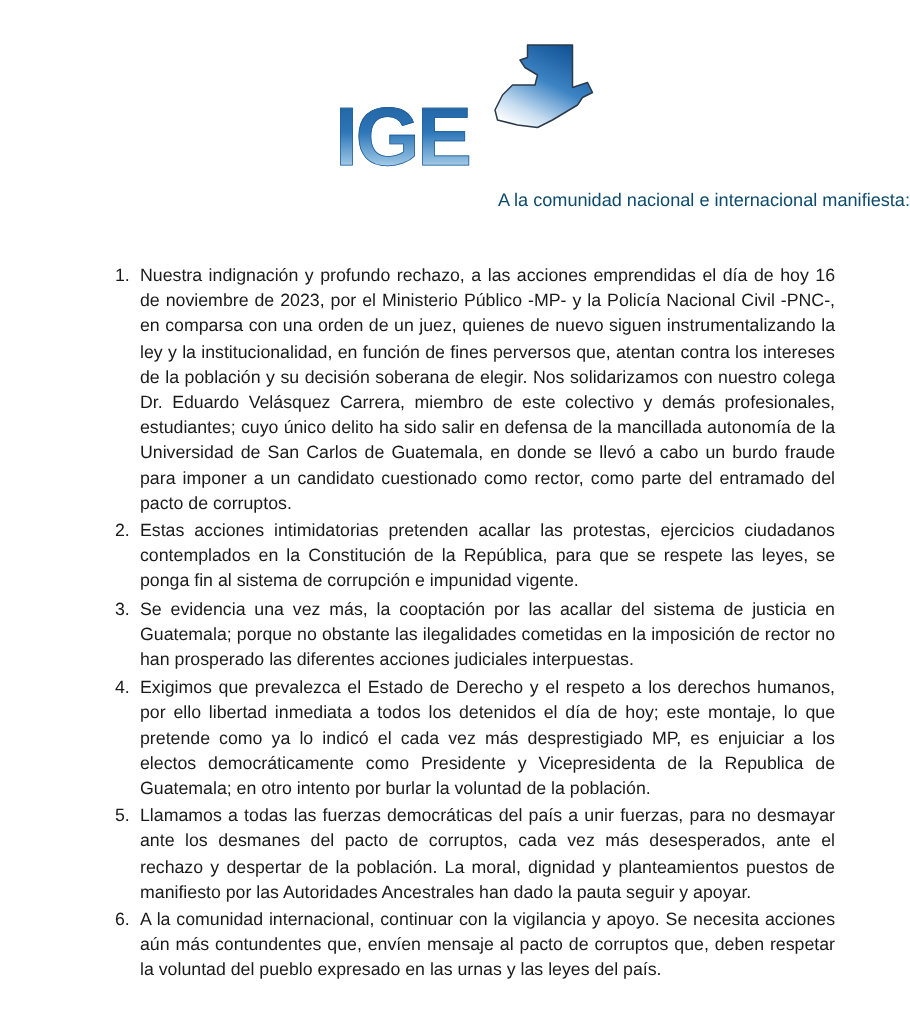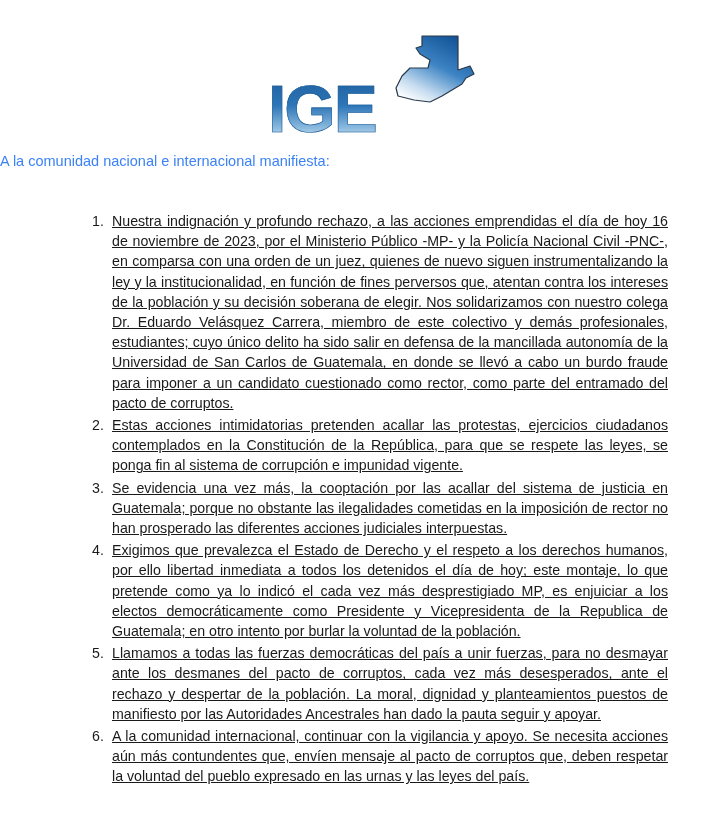--- a/index.html
+++ b/index.html
@@ -57,23 +57,23 @@
       font-size: 10.5px;
       color: #1f5f9e;
       letter-spacing: 0.1px;
       white-space: nowrap;
     }
     .heading {
       position: absolute;
       left: 0;
       width: 728px;
       top: 153px;
-      text-align: left;
+      text-align: right;
       font-size: 14.5px;
-      color: #3b82f6;
+      color: #0c4a6e;
     }
     .list {
       position: absolute;
       left: 92px;
       top: 211px;
       width: 576px;
       margin: 0;
       padding: 0;
       list-style: none;
       font-size: 14.2px;
@@ -85,21 +85,20 @@
       text-align: justify;
       margin: 0 0 2px 0;
     }
     .num {
       position: absolute;
       left: 0;
       top: 0;
     }
     .item-text {
       display: block;
-      text-decoration: underline;
     }
   </style>
 </head>
 <body>
 
 <div class="logo">
   <div class="logo-letters">IGE</div>
   <svg class="logo-map" viewBox="0 0 90 80">
     <defs>
       <linearGradient id="mapGrad" x1="0.8" y1="0" x2="0.2" y2="1">

